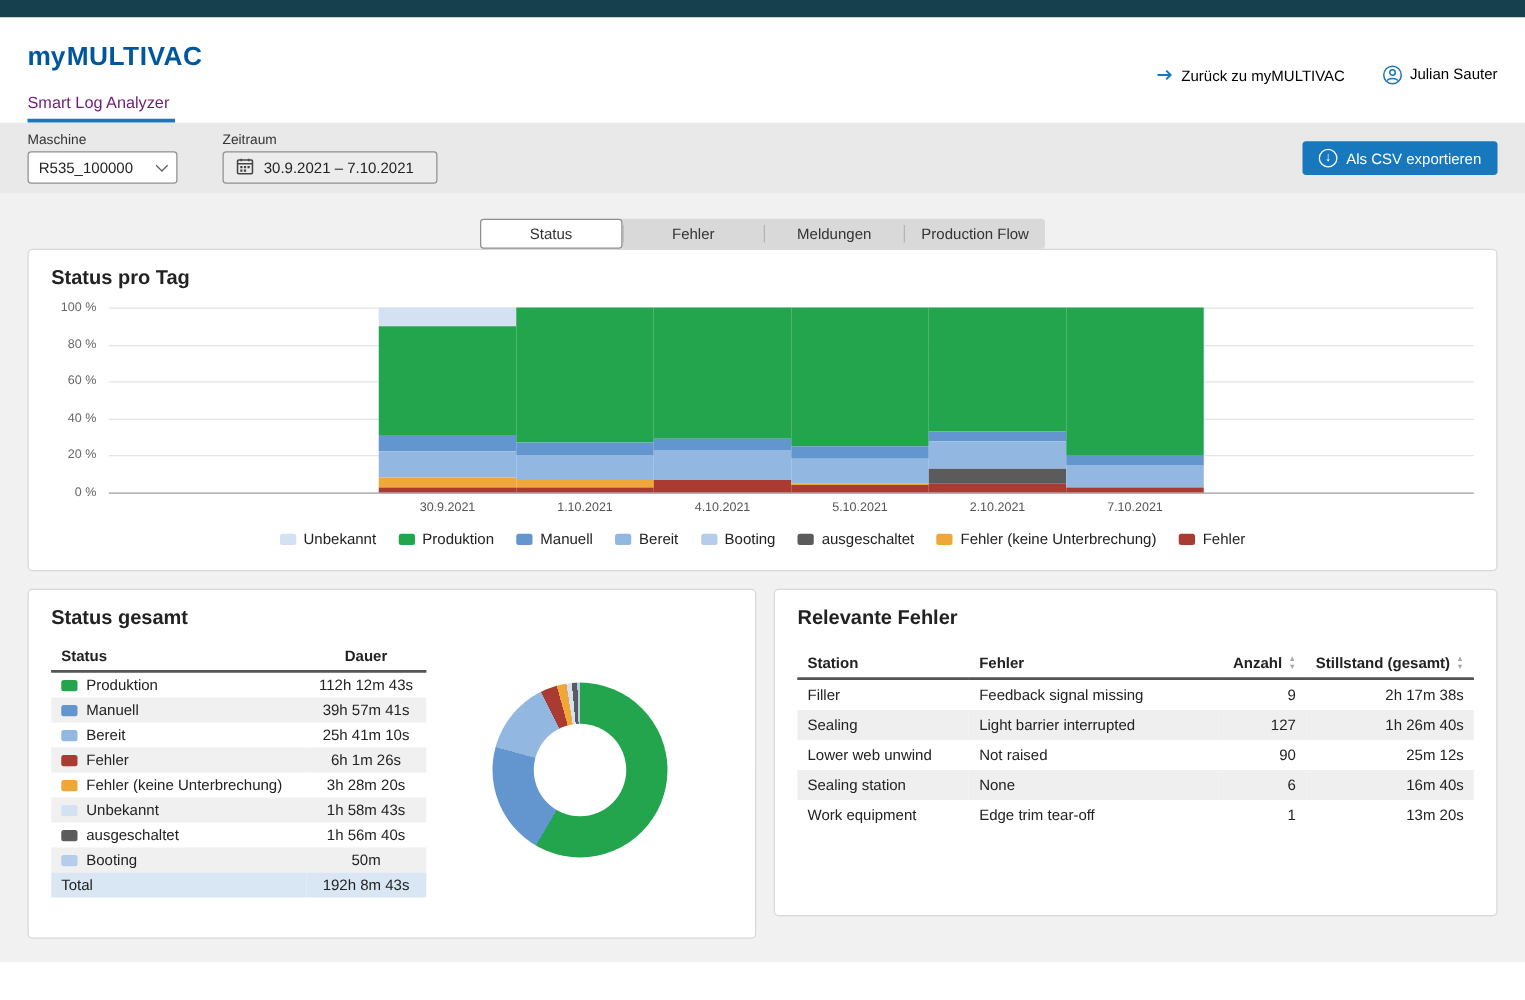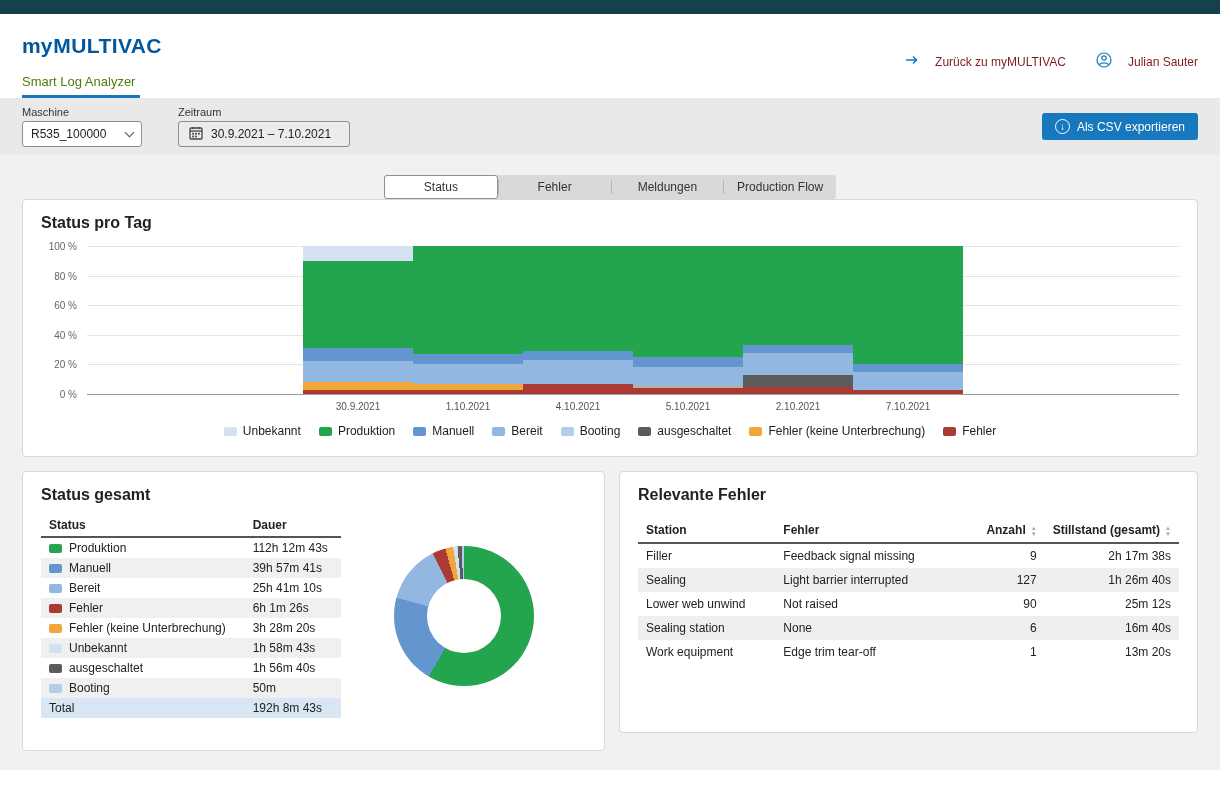--- a/index.html
+++ b/index.html
@@ -6,22 +6,22 @@
   html,body{width:1220px;height:800px}
   body{font-family:"Liberation Sans",sans-serif;background:#fff;overflow:hidden;color:#222}
 
   .topbar{height:14px;background:#16404e}
 
   .header{height:84px;background:#fff;position:relative}
   .logo{position:absolute;top:20px;left:22px;font-size:21px;color:#00579e;white-space:nowrap}
   .logo-my{font-weight:700;margin-right:1px}
   .logo-brand{font-weight:700;letter-spacing:.4px}
   .header-right{position:absolute;top:38px;right:22px;display:flex;gap:30px;align-items:center;font-size:12px}
-  .back-link,.user{color:#7f1d1d;display:flex;gap:16px;align-items:center;cursor:pointer;text-decoration:none}
-  .app-tab{position:absolute;left:22px;bottom:0;font-size:13px;color:#4d7c0f;padding:0 2px 9px 0;cursor:pointer}
+  .back-link,.user{color:#000000;display:flex;gap:6px;cursor:pointer;text-decoration:none}
+  .app-tab{position:absolute;left:22px;bottom:0;font-size:13px;color:#701a75;padding:0 2px 9px 0;cursor:pointer}
   .app-tab-underline{position:absolute;left:0;bottom:0;height:3px;width:118px;background:#1878bd}
 
   .filterbar{height:57px;background:#e9e9e9;display:flex;align-items:center;padding:0 22px;gap:36px}
   .filter label{display:block;font-size:11px;color:#333;margin-bottom:3px}
   .select{width:120px;height:26px;background:#fff;border:1px solid #8f8f8f;border-radius:3px;display:flex;align-items:center;justify-content:space-between;padding:0 8px;font-size:12px;cursor:pointer}
   .chevron{width:7px;height:7px;border-right:1.5px solid #555;border-bottom:1.5px solid #555;transform:rotate(45deg);margin-top:-4px}
   .datefield{height:26px;background:#ececec;border:1px solid #8f8f8f;border-radius:3px;display:flex;align-items:center;gap:8px;padding:0 10px;font-size:12px;min-width:172px;cursor:pointer}
   .csv-btn{margin-left:auto;height:27px;background:#1878bd;color:#fff;border:none;border-radius:3px;display:flex;align-items:center;gap:7px;padding:0 13px;font-size:12px;cursor:pointer;font-family:inherit}
   .dl-circle{width:15px;height:15px;border:1px solid #fff;border-radius:50%;display:flex;align-items:center;justify-content:center;font-size:10px;line-height:1}
 
@@ -51,21 +51,21 @@
   .legend-item{display:flex;align-items:center;cursor:pointer}
   .legend-item .swatch{width:13px;height:9px;border-radius:2px;display:inline-block;margin-right:6px}
 
   .bottom-row{display:flex;gap:14px;margin-top:14px}
   .card-status{width:583px;height:280px}
   .card-errors{flex:1;height:262px}
 
   .status-flex{display:flex;margin-top:10px;align-items:center}
   .status-table{width:300px;border-collapse:collapse;font-size:12px}
   .status-table th{text-align:left;font-weight:700;padding:4px 8px;border-bottom:2px solid #555}
-  .status-table th.num,.status-table td.num{text-align:left}
+  .status-table th.num,.status-table td.num{text-align:center}
   .status-table td{padding:3px 8px}
   .status-table tbody tr:nth-child(even){background:#f0f0f0}
   .status-table tr.total td{background:#d9e7f4}
   .sw{display:inline-block;width:13px;height:9px;border-radius:2px;margin-right:7px;vertical-align:middle}
 
   .donut-wrap{flex:1;display:flex;justify-content:center}
   .donut{width:140px;height:140px;border-radius:50%;position:relative}
   .donut-hole{position:absolute;top:50%;left:50%;width:74px;height:74px;border-radius:50%;background:#fff;transform:translate(-50%,-50%)}
 
   .errors-table{width:100%;border-collapse:collapse;font-size:12px;margin-top:14px}

